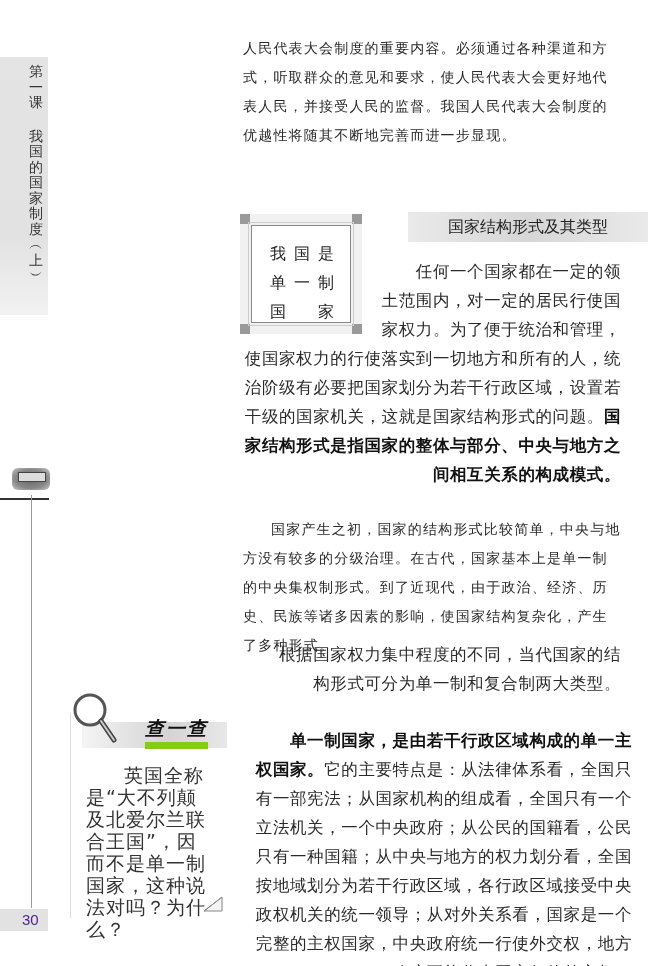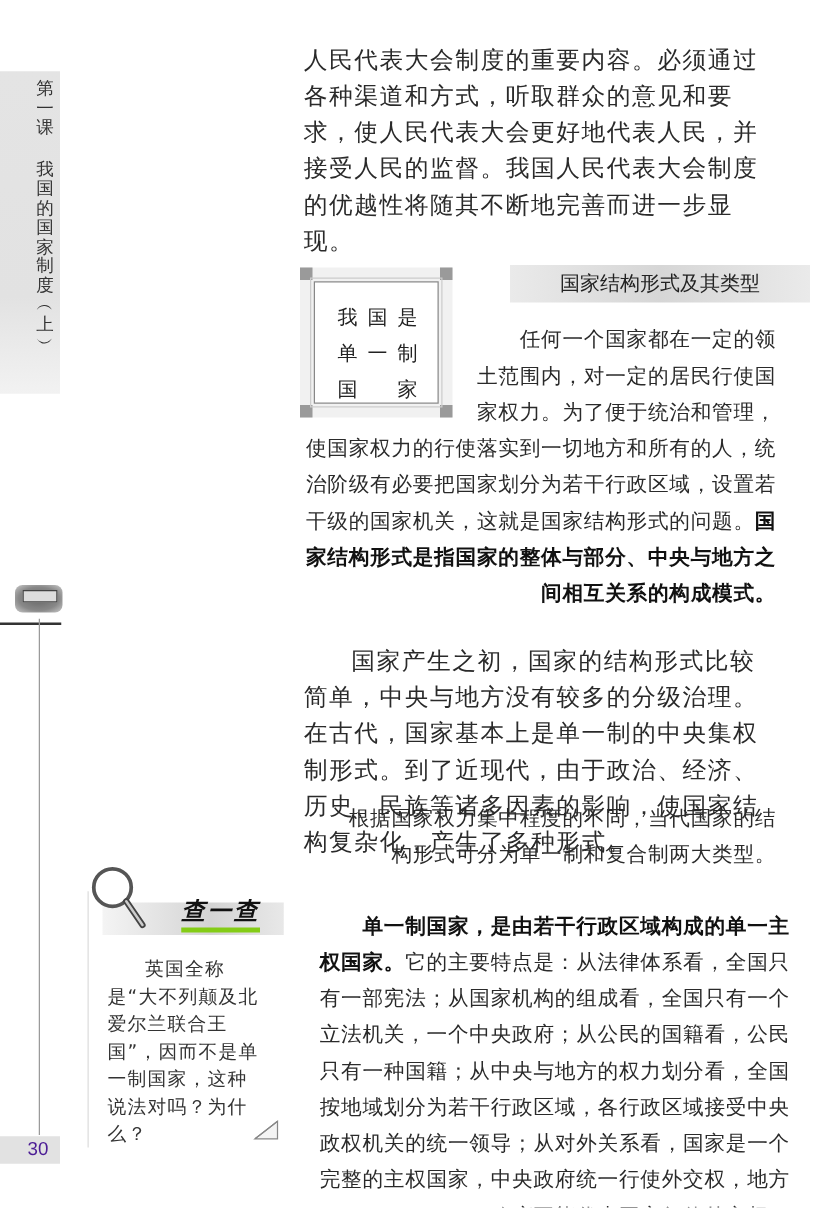--- a/index.html
+++ b/index.html
@@ -11,21 +11,21 @@
                 font-size:14px; line-height:15.5px; color:#333; text-align:center; }
   .side-title .gap { height:18px; }
   .vline { position:absolute; left:31px; top:495px; width:1px; height:413px; background:#9a9a9a; }
   .hline { position:absolute; left:0; top:498px; width:49px; height:2px; background:#333; }
   .tram { position:absolute; left:12px; top:468px; width:38px; height:22px; border-radius:6px;
           background:radial-gradient(ellipse at center,#666 0%,#888 60%,#ccc 100%); }
   .tram .win { position:absolute; left:6px; top:4px; width:26px; height:8px; background:#ddd; border:1px solid #444; }
   .pagenum-box { position:absolute; left:0; top:909px; width:48px; height:22px; background:#e2e2e2; }
   .pagenum { position:absolute; left:22px; top:911px; font-family:"Liberation Sans", sans-serif; font-size:15px; color:#4c1d95; }
 
-  .para { position:absolute; left:243px; width:378px; font-size:19px; line-height:29px; letter-spacing:1.2px; color:#2a2a2a; }
+  .para { position:absolute; left:243px; width:378px; font-size:14px; line-height:29px; letter-spacing:1.2px; color:#2a2a2a; }
   .para.sans { font-family:"DejaVu Sans", sans-serif; font-size:16.5px; letter-spacing:0.6px;text-align:right; }
   .indent { text-indent:2em; }
   .bold { font-weight:bold; color:#111; }
 
   .sec-head { position:absolute; left:408px; top:212px; width:240px; height:30px;
               background:linear-gradient(90deg,#eaeaea,#d6d6d6 50%,#eaeaea); 
               font-family:"DejaVu Sans", sans-serif; font-size:16px; line-height:30px; text-align:center; color:#222; }
 
   .frame { position:absolute; left:240px; top:214px; width:122px; height:120px; background:#f1f1f1; }
   .frame .corner { position:absolute; width:10px; height:10px; background:#9a9a9a; }
@@ -34,24 +34,24 @@
   .frame .grid { position:absolute; left:14px; top:18px; width:72px; display:grid; grid-template-columns:repeat(3,24px);
                  grid-row-gap:8px; font-size:16px; text-align:center; color:#222; }
 
   .float-spacer { float:left; width:134px; height:116px; }
 
   .query-box { position:absolute; left:70px; top:713px; width:155px; height:205px;
                border-left:1px solid #ddd; }
   .query-banner { position:absolute; left:82px; top:722px; width:145px; height:26px;
                   background:linear-gradient(90deg,#f4f4f4,#d4d4d4 60%,#e8e8e8); }
   .query-title { position:absolute; left:145px; top:716px; font-family:"DejaVu Sans", sans-serif; font-size:19px;
-                 font-style:italic; font-weight:bold; color:#111; border-bottom:4px solid #84cc16; letter-spacing:2px; }
+                 font-style:italic; font-weight:bold; color:#111; border-bottom:7px solid #84cc16; letter-spacing:2px; }
   .magnifier { position:absolute; left:70px; top:690px; }
   .query-text { position:absolute; left:86px; top:764px; width:124px; font-family:"DejaVu Sans", sans-serif;
-                font-size:15px; line-height:22px; color:#333; letter-spacing:1px; }
+                font-size:19px; line-height:22px; color:#333; letter-spacing:1px; }
   .curl { position:absolute; left:202px; top:895px; width:22px; height:18px; }
 </style>
 </head>
 <body>
 
 <div class="sidebar"></div>
 <div class="side-title">
   <div>第</div>
   <div>一</div>
   <div>课</div>

